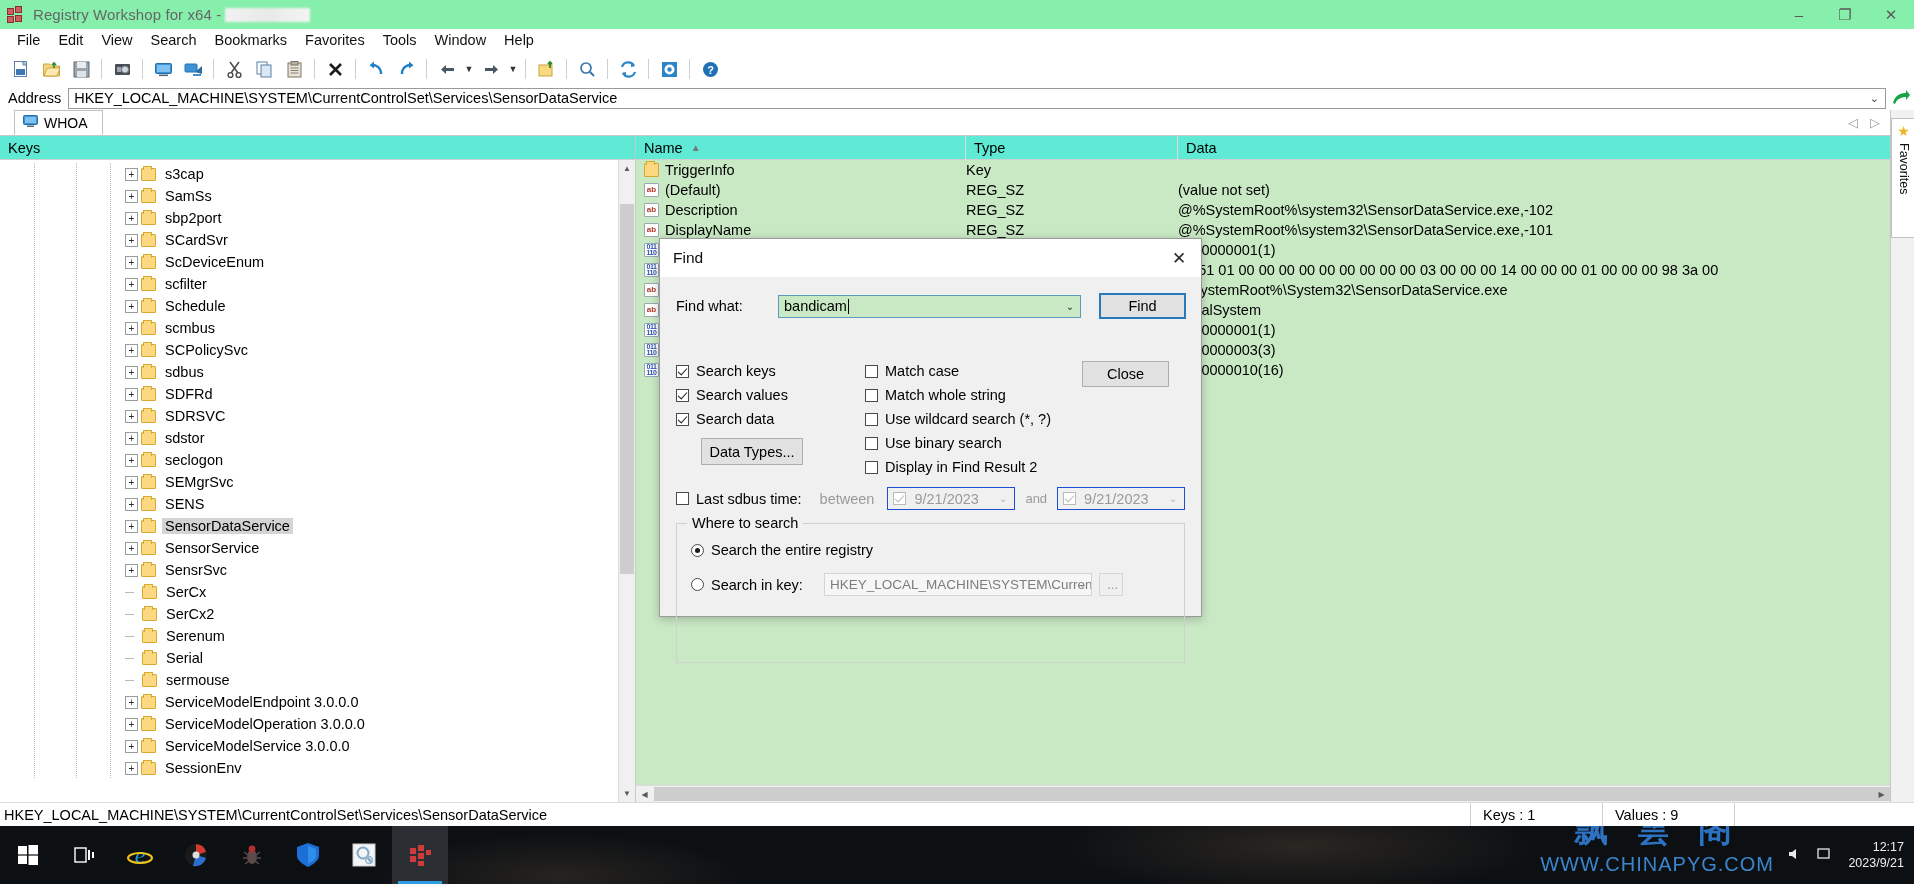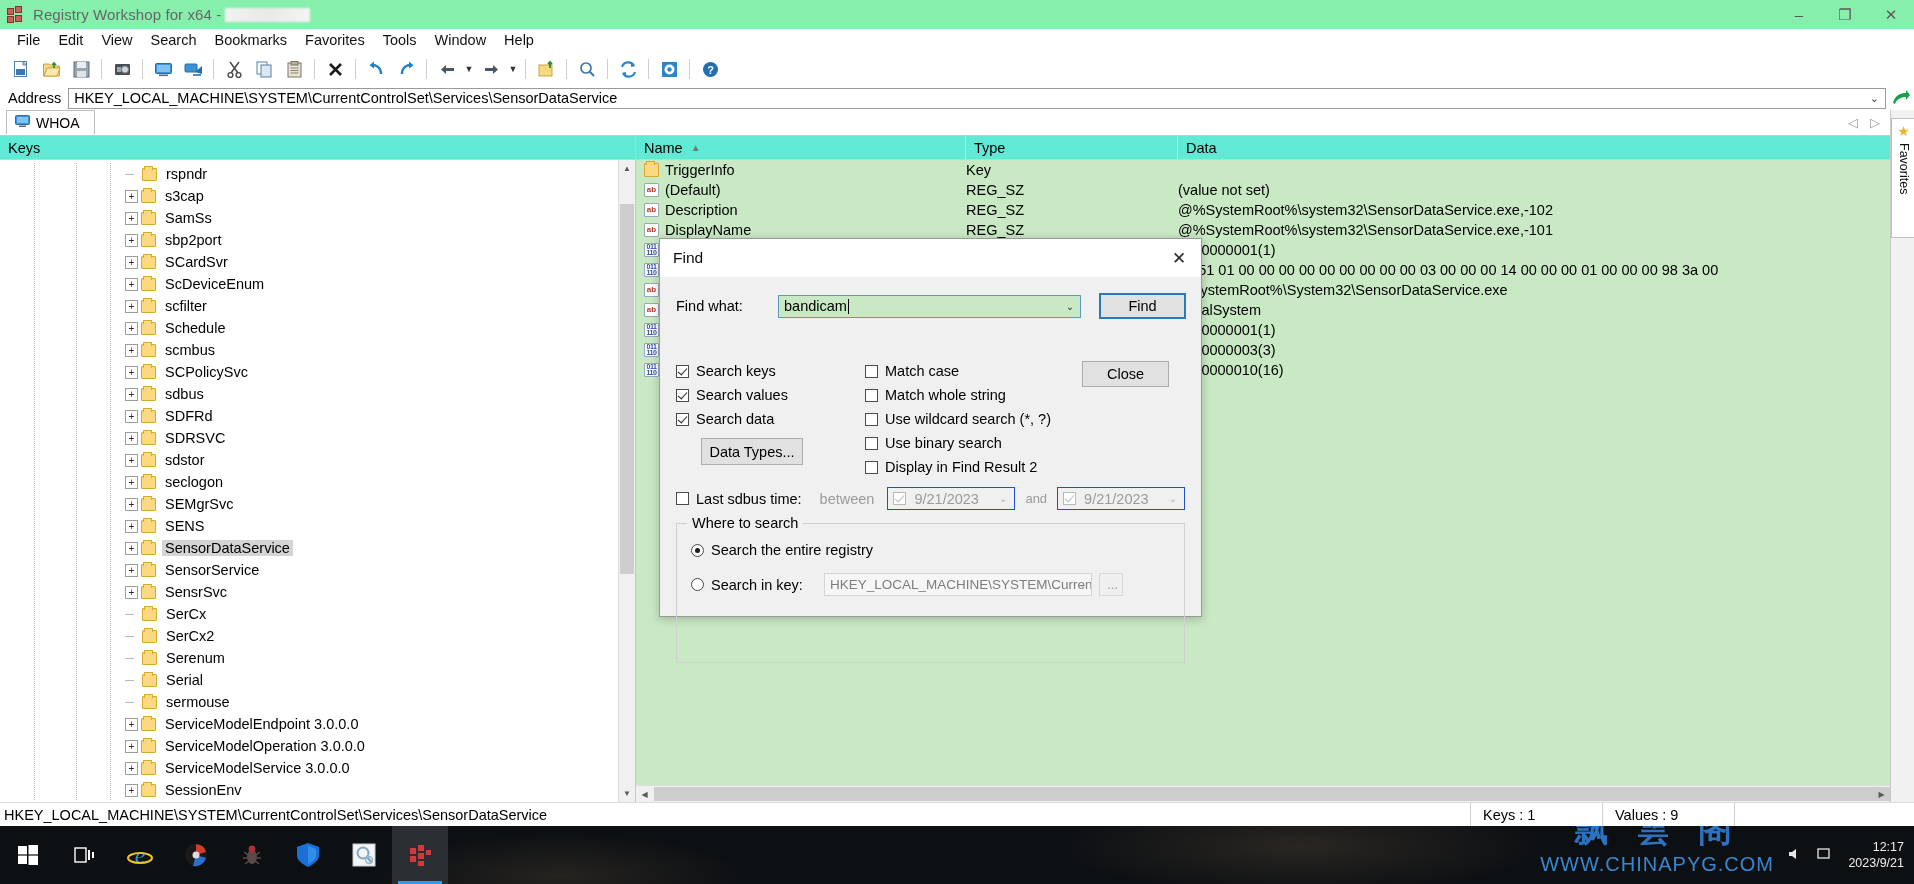--- a/index.html
+++ b/index.html
@@ -77,21 +77,21 @@
   }
 
   
   .tabstrip {
     position: absolute; left: 0; top: 110px; width: 1914px; height: 26px;
     background: #fff; border-bottom: 1px solid #c8c8c8; display: flex; align-items: flex-end;
   }
   .doctab {
     height: 25px; min-width: 80px; border: 1px solid #c0c0c0; border-bottom: 1px solid #fff;
     background: #fff; display: flex; align-items: center; padding: 0 14px 0 8px;
-    font-size: 14px; margin-left: 6px;
+    font-size: 14px; margin-left: 14px;
   }
   .doctab .mon { margin-right: 6px; }
   .tabctl { margin-left: auto; display: flex; align-items: center; height: 25px; padding-right: 6px; }
   .tabctl span { width: 22px; text-align: center; color: #9a9a9a; font-size: 13px; }
 
   
   .panes { position: absolute; left: 0; top: 136px; width: 1890px; height: 666px; display: flex; }
   .pane-left { width: 636px; position: relative; border-right: 1px solid #c8c8c8; }
   .pane-right { flex: 1; position: relative; }
 
@@ -535,31 +535,20 @@
   </div>
 
   <div class="panes">
 
     <div class="pane-left">
       <div class="colhdr">
         <div class="cell" style="width:636px;border-right:none;">Keys</div>
       </div>
       <div class="treewrap">
         <div class="treelist" id="tree-list">
-            <div class="trow">
-              <div class="tindent">
-                <div class="tline"></div>
-              </div>
-              <div class="tdash"></div>
-              <div style="width: 7px;"></div>
-              <div class="tfolder">
-                <i></i>
-              </div>
-              <div class="tlabel">rspndr</div>
-            </div>
             <div class="trow">
               <div class="tindent">
                 <div class="tline"></div>
               </div>
               <div class="texp">+</div>
               <div class="tfolder">
                 <i></i>
               </div>
               <div class="tlabel">s3cap</div>
             </div>

